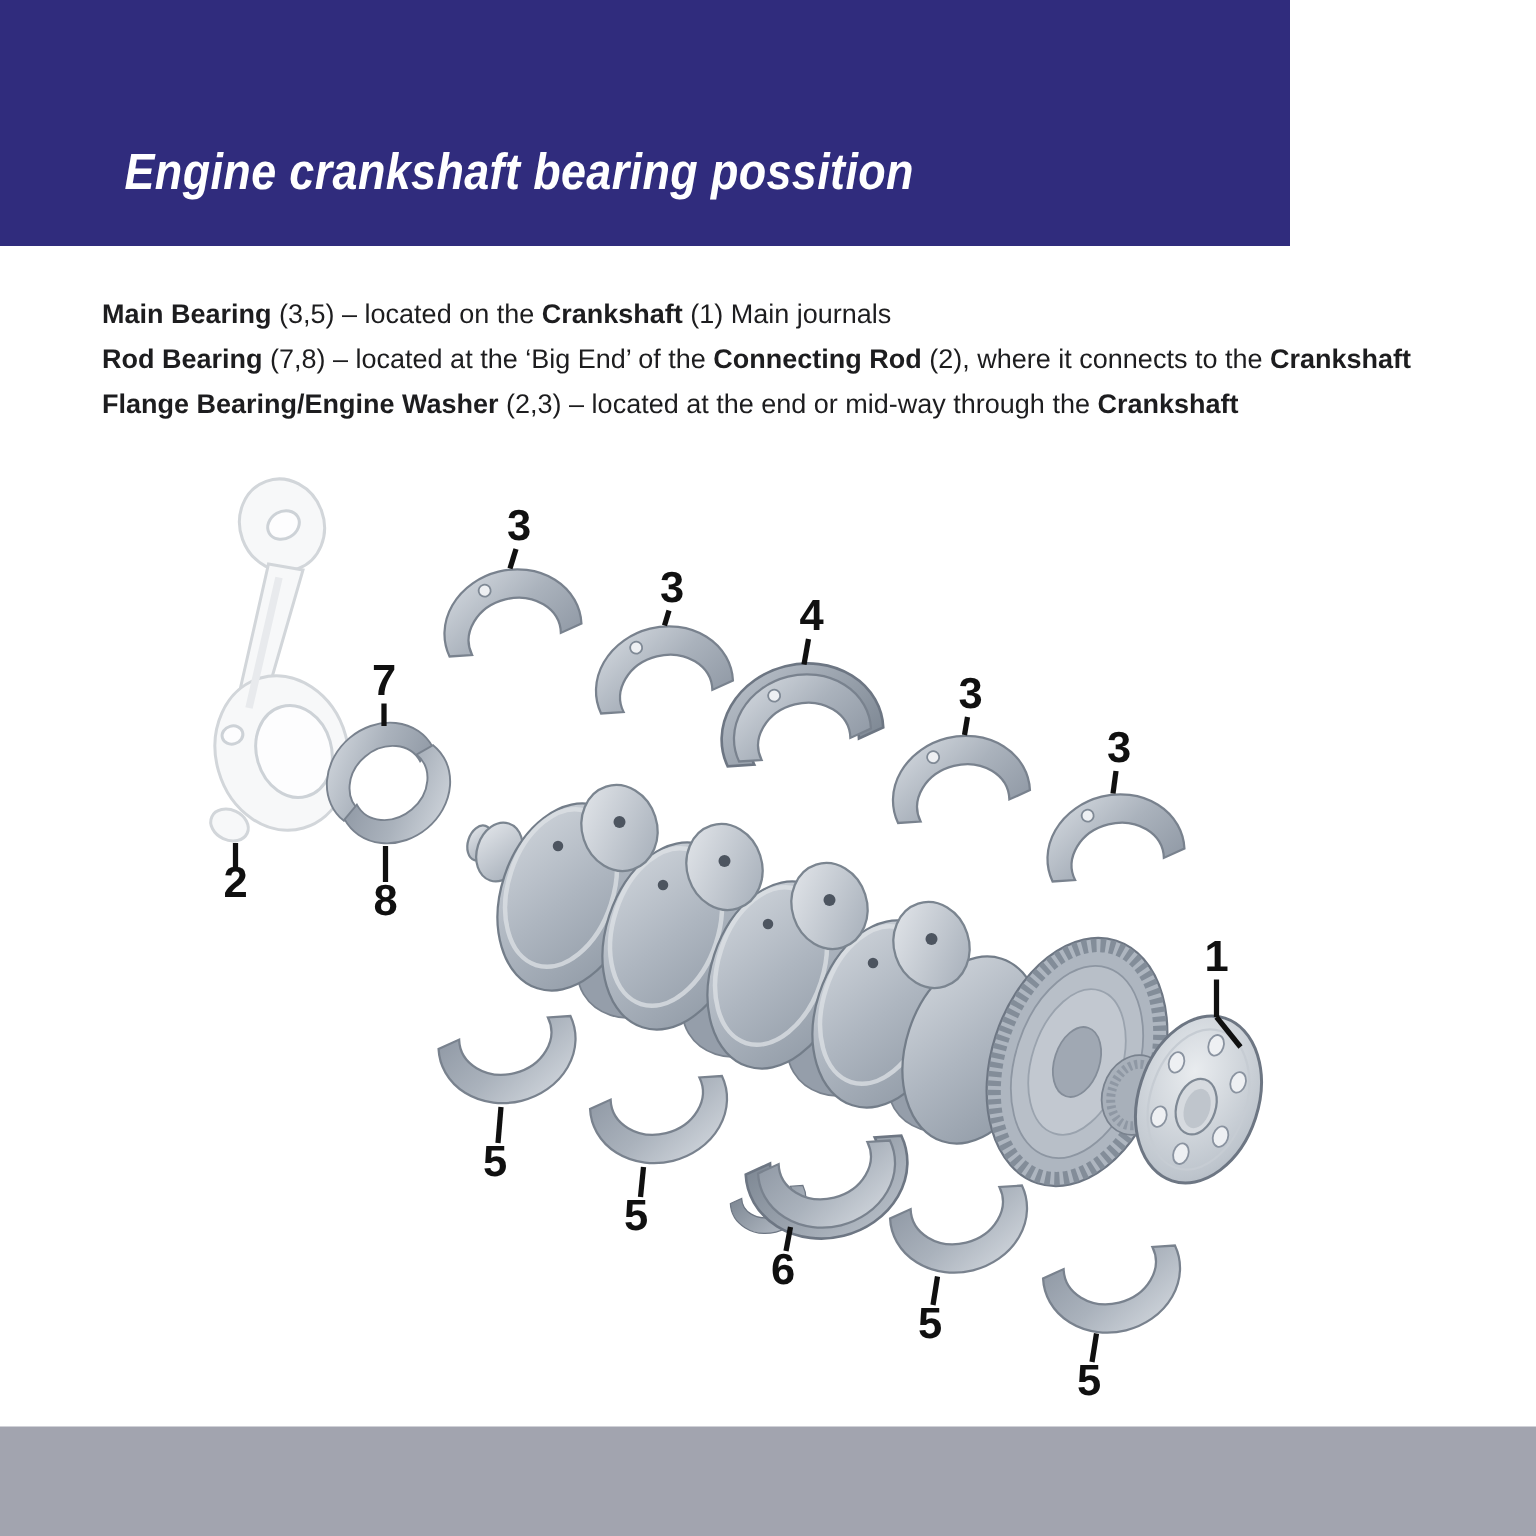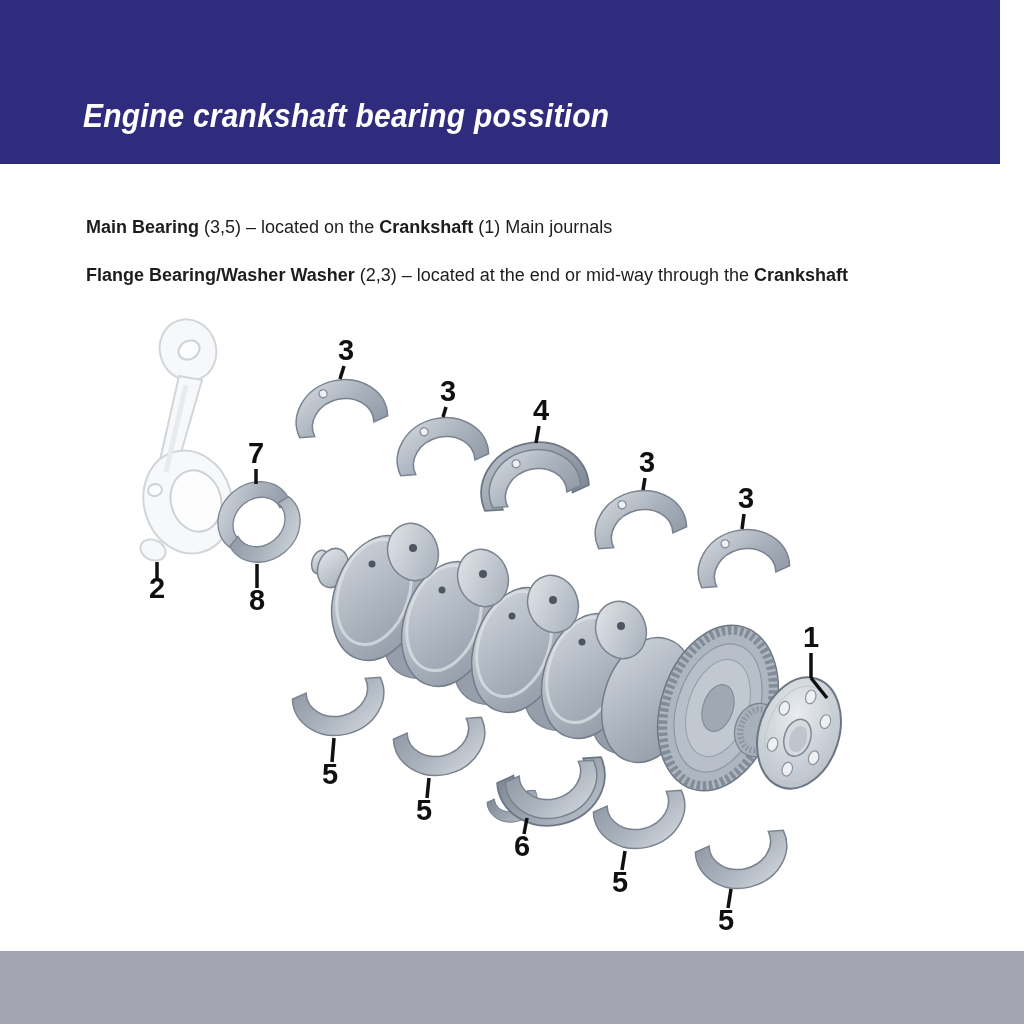--- a/index.html
+++ b/index.html
@@ -1,35 +1,35 @@
 <!DOCTYPE html>
 <html><head>
 <meta charset="utf-8">
 <style>
   html,body{margin:0;padding:0}
   body{
     width:1024px;height:1024px;position:relative;overflow:hidden;
     background:#ffffff;font-family:"Liberation Sans",sans-serif;
   }
   .header-band{
-    position:absolute;left:0;top:0;width:1000px;height:164px;
+    position:absolute;left:0;top:0;width:860px;height:164px;
     background:#302C7D;
   }
   .page-title{
     position:absolute;left:83px;top:96px;margin:0;
     color:#ffffff;font-size:34px;font-weight:bold;font-style:italic;
     white-space:nowrap;letter-spacing:.3px;
     transform:scaleX(.88);transform-origin:left center;
     font-family:"Liberation Sans",sans-serif;
   }
   .description-block{
     position:absolute;left:68px;top:194px;width:920px;
     font-size:18px;line-height:30px;color:#1d1d1f;
   }
-  .description-block p{margin:18px;white-space:nowrap}
+  .description-block p{margin:0;white-space:nowrap}
   .description-block .b{font-weight:bold}
   .diagram-figure{
     position:absolute;left:0;top:300px;width:1024px;height:655px;margin:0;
   }
   .footer-band{
     position:absolute;left:0;top:951px;width:1024px;height:73px;
     background:#A2A4AF;
   }
   
   .leader{stroke:#101010;stroke-width:3.5;fill:none}
@@ -50,21 +50,22 @@
 </style>
 </head>
 <body>
 
 <div class="header-band">
   <h1 class="page-title">Engine crankshaft bearing possition</h1>
 </div>
 
 <section class="description-block">
     <p><span class="b">Main Bearing </span><span>(3,5) – located on the </span><span class="b">Crankshaft</span><span> (1) Main journals</span></p>
-    <p><span class="b">Flange Bearing/Washer Washer </span><span>(2,3) – located at the end or mid-way through the </span><span class="b">Crankshaft</span></p>
+    <p><span class="b">Rod Bearing </span><span>(7,8) – located at the ‘Big End’ of the </span><span class="b">Connecting Rod</span><span> (2), where it connects to the </span><span class="b">Crankshaft</span></p>
+    <p><span class="b">Flange Bearing/Engine Washer </span><span>(2,3) – located at the end or mid-way through the </span><span class="b">Crankshaft</span></p>
   </section>
 
 <figure class="diagram-figure">
   <svg width="1024" height="655" viewBox="0 0 1024 655">
     <defs>
       <linearGradient id="gShell" x1="0" y1="0" x2="1" y2="1">
         <stop offset="0" stop-color="#d7dce2"></stop>
           <stop offset=".55" stop-color="#aab2bc"></stop>
           <stop offset="1" stop-color="#919aa6"></stop>
       </linearGradient>

